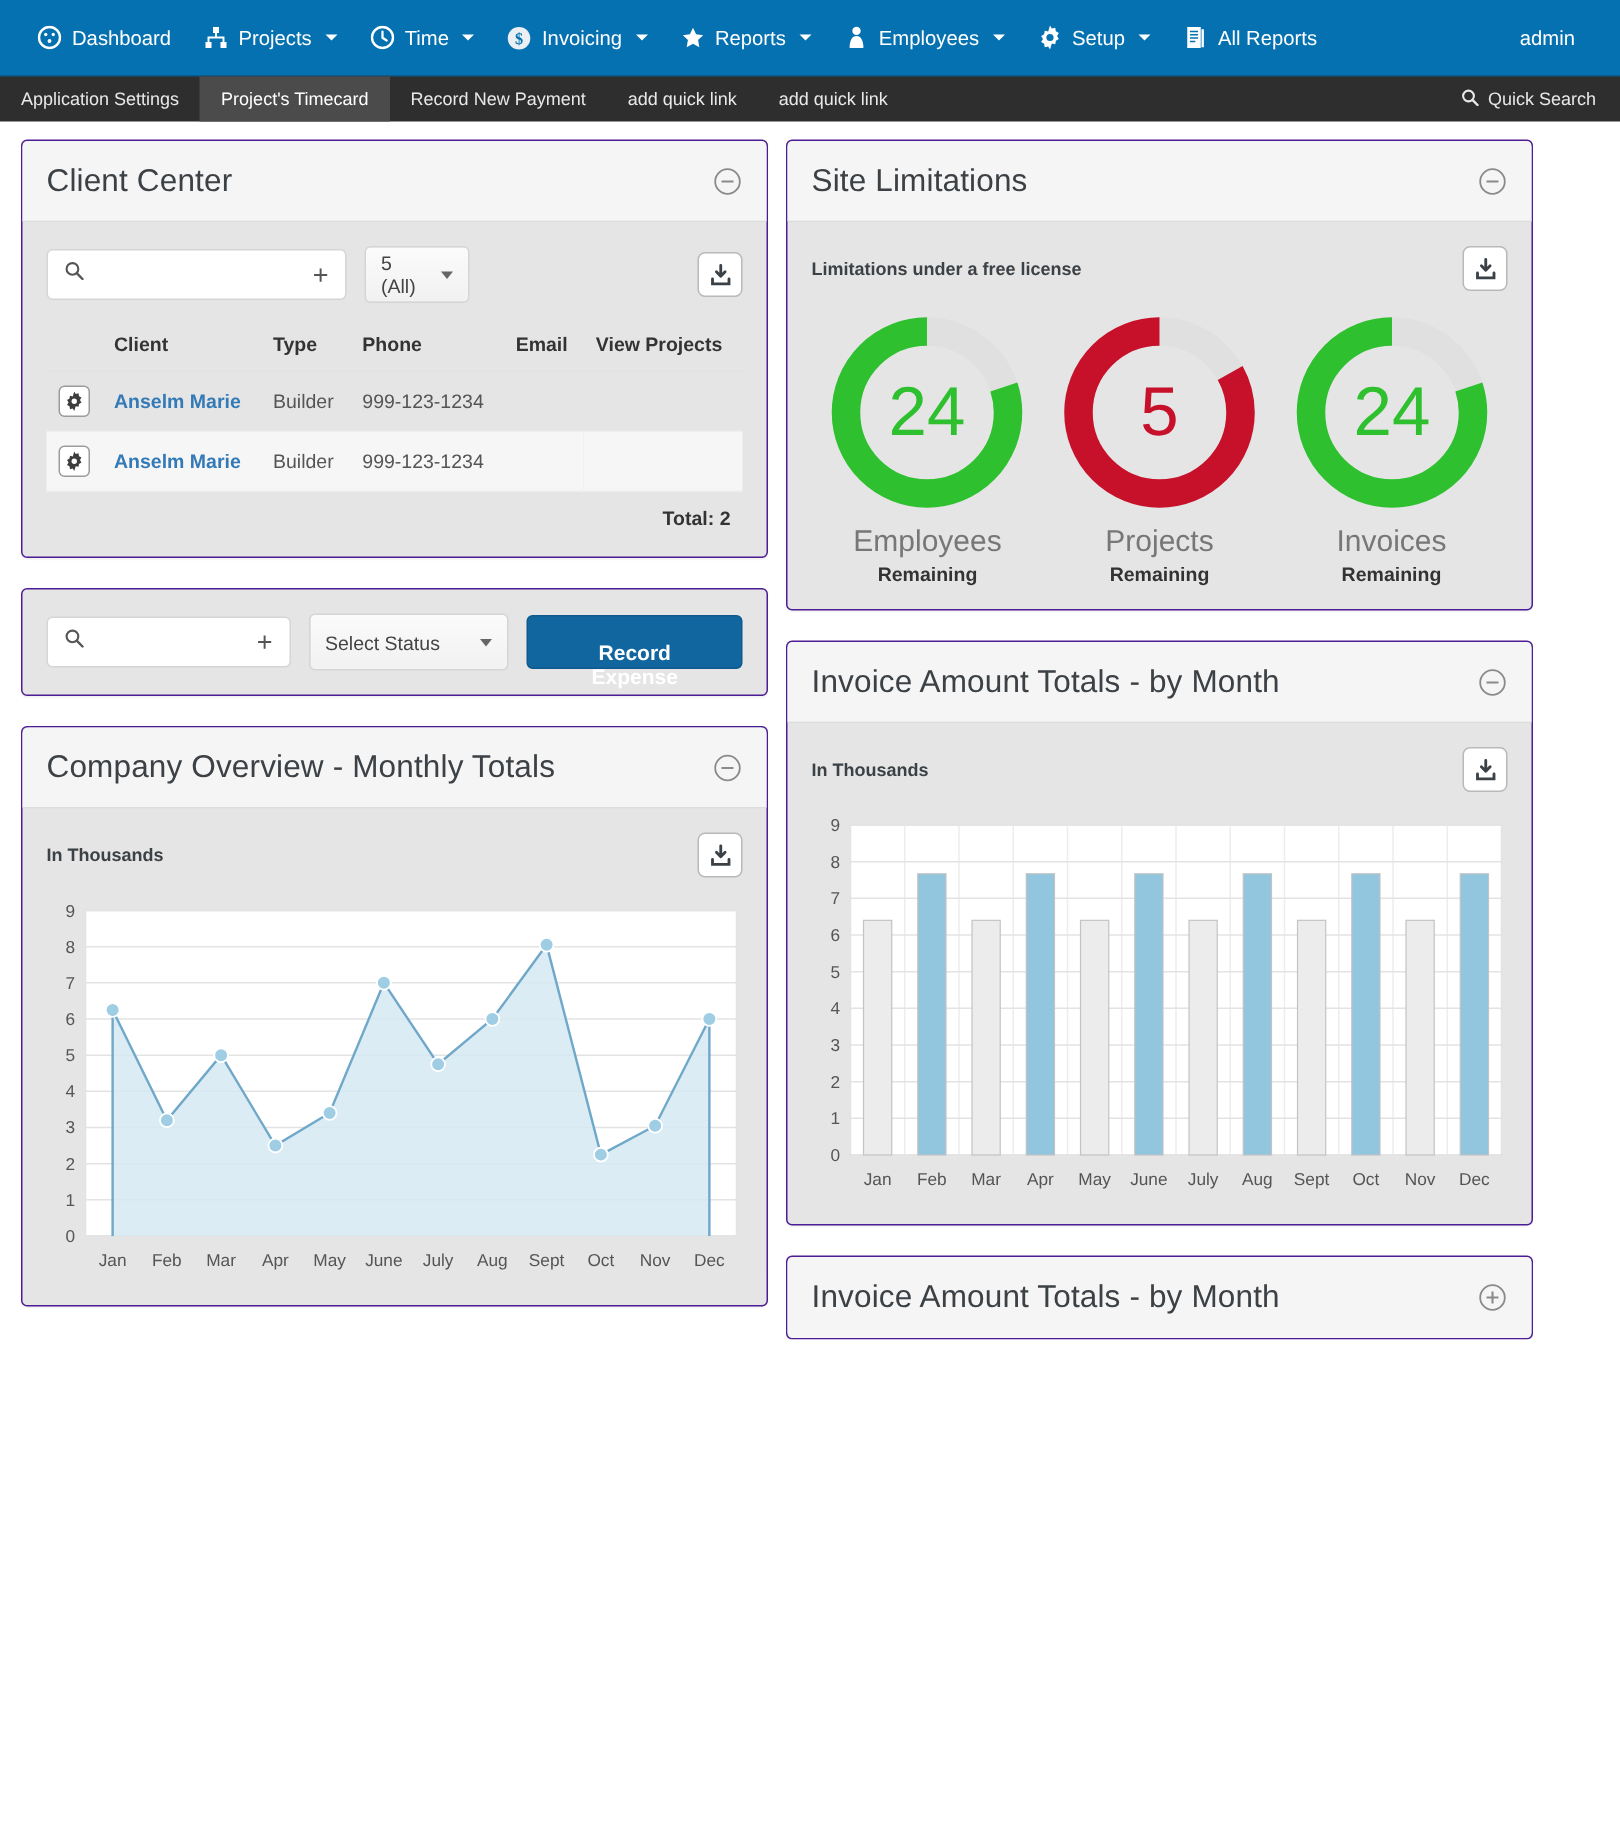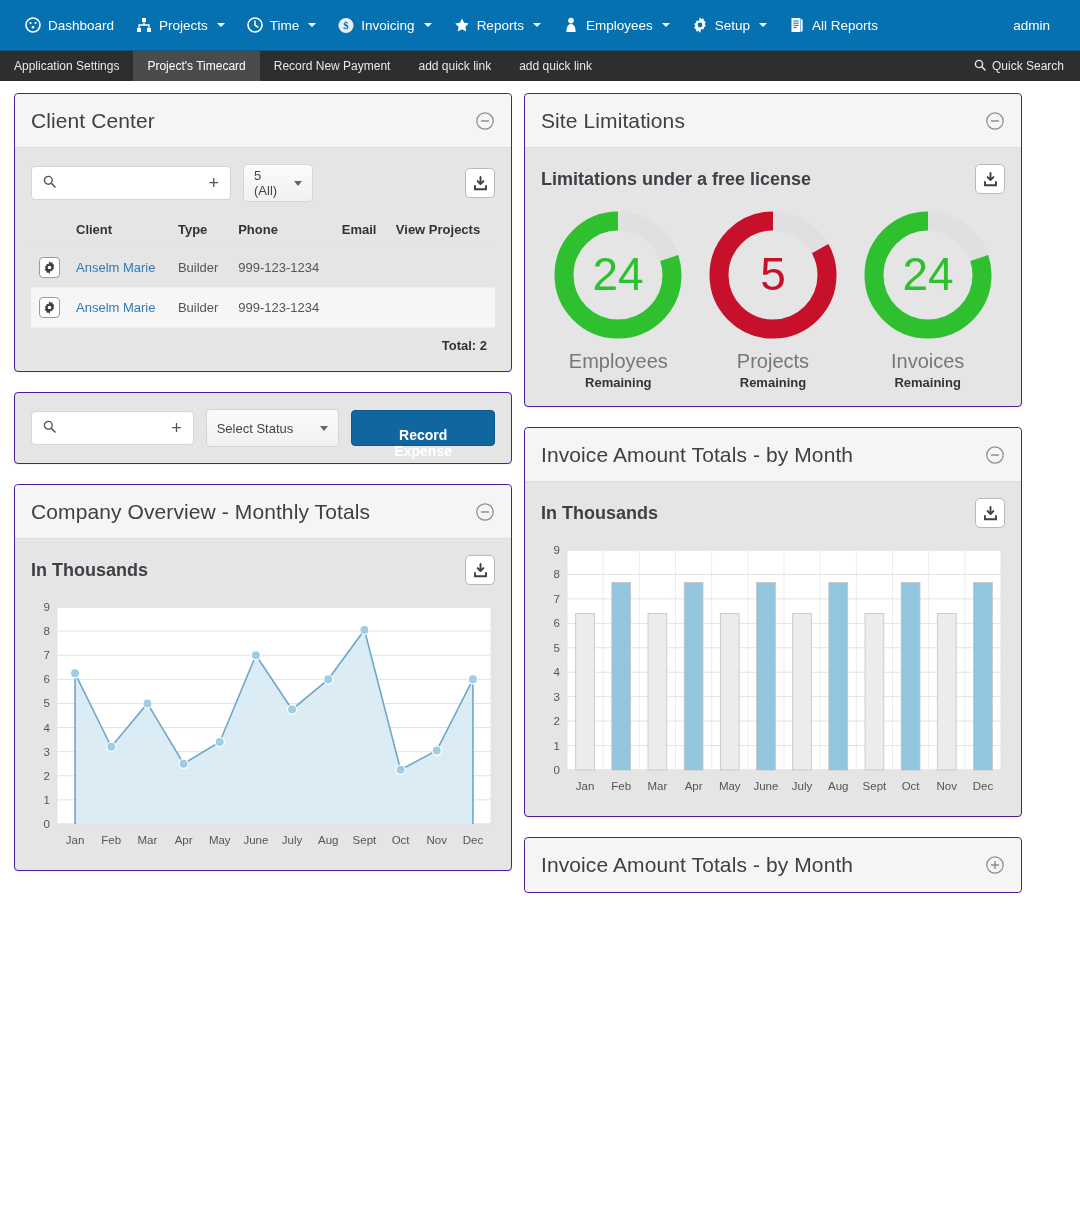--- a/index.html
+++ b/index.html
@@ -122,26 +122,26 @@
     text-align: left; font-size: 13px; font-weight: bold; color: #333;
     padding: 6px 8px 10px 8px; border-bottom: 1px solid #e2e2e2;
   }
   table.ctable td { padding: 9px 8px; color: #555; border-bottom: 1px solid #eee; }
   table.ctable tr.alt td { background: #f6f6f6; }
   .gear-btn {
     width: 21px; height: 21px; border: 1px solid #9b9b9b; border-radius: 4px;
     display: inline-flex; align-items: center; justify-content: center;
     background: #fff; cursor: pointer;
   }
-  .client-link { color: #337ab7; cursor: pointer; }
+  .client-link { color: #337ab7; cursor: pointer; font-weight: bold; }
   .total-row { text-align: right; font-weight: bold; color: #333; font-size: 13px; padding: 10px 8px 2px 8px; }
 
   
   .chart-head { display: flex; align-items: center; justify-content: space-between; margin-bottom: 14px; }
-  .chart-label { font-size: 18px; font-weight: bold; color: #3c4146; }
+  .chart-label { font-size: 12px; font-weight: bold; color: #3c4146; }
   .chart-svg { display: block; }
 
   
   .donuts { display: flex; justify-content: space-around; margin-top: 8px; }
   .donut-cell { display: flex; flex-direction: column; align-items: center; }
   .donut-name { font-size: 20px; color: #777; margin-top: 8px; font-weight: 400; }
   .donut-sub { font-size: 13px; font-weight: bold; color: #333; margin-top: 2px; }
 </style>
 </head>
 <body>

